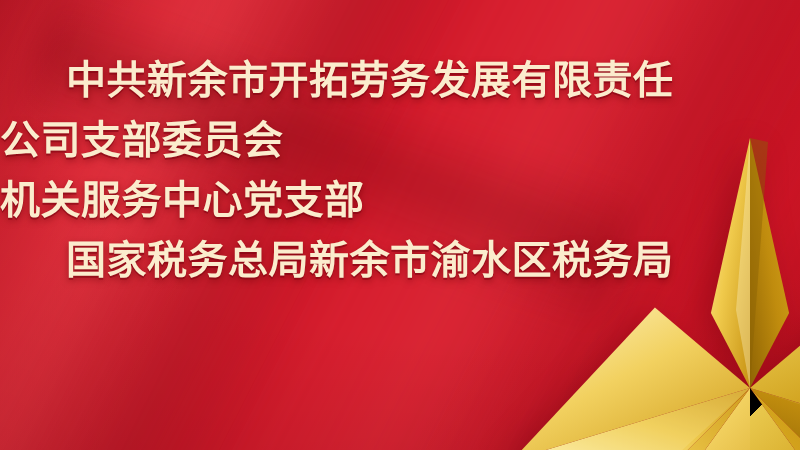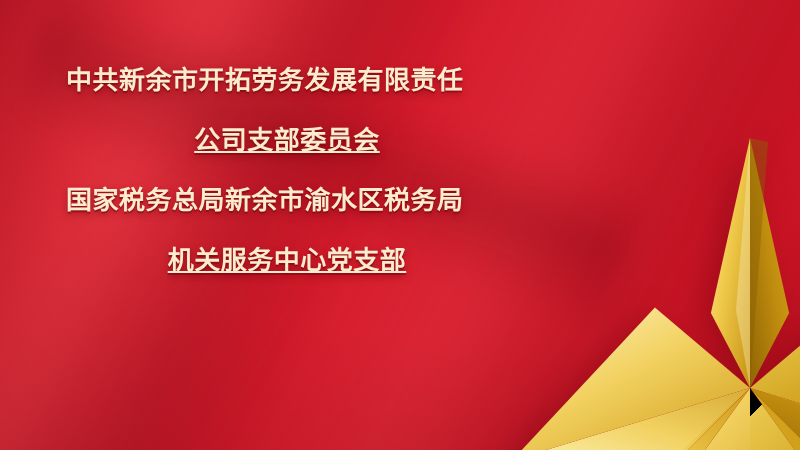--- a/index.html
+++ b/index.html
@@ -86,32 +86,32 @@
 
   
   .headline {
     position: absolute;
     left: 0; top: 0;
     width: 640px;
     padding-top: 50px;
     z-index: 6;
   }
   .hl-line {
-    font-size: 26px;
+    font-size: 40px;
     line-height: 60px;
     font-weight: 700;
     letter-spacing: 0.5px;
     color: #fbeccd;
     white-space: nowrap;
     text-shadow:
       0 2px 0 rgba(126,4,16,0.55),
       0 3px 7px rgba(110,0,10,0.55);
   }
   .hl-line.left  { padding-left: 66px; }
-  .hl-line.mid   { text-align: center; padding-right: 66px; text-decoration: underline; }
+  .hl-line.mid   { text-align: left; padding-right: 66px; }
 
   
   .star-wrap {
     position: absolute;
     left: 430px;
     top: 60px;
     width: 460px;
     height: 460px;
     z-index: 4;
     filter: drop-shadow(-10px 8px 16px rgba(110,0,10,0.45));
@@ -186,17 +186,17 @@
       <polygon points="320,328 320,78 306,250" fill="#fff7cf" opacity="0.35"></polygon>
       <polygon points="320,328 82.2,400.3 250,392" fill="#fff3b9" opacity="0.18"></polygon>
       <polygon points="320,328 557.8,400.3 520,394" fill="#ffe9a0" opacity="0.12"></polygon>
       <polygon points="320,328 338,82 320,78" fill="#8a6104" opacity="0.45"></polygon>
     </svg>
   </div>
 
   <div class="headline">
     <div class="hl-line left">中共新余市开拓劳务发展有限责任</div>
     <div class="hl-line mid">公司支部委员会</div>
+    <div class="hl-line mid">机关服务中心党支部</div>
     <div class="hl-line left">国家税务总局新余市渝水区税务局</div>
-    <div class="hl-line mid">机关服务中心党支部</div>
   </div>
 
 </div>
 
 </body></html>

